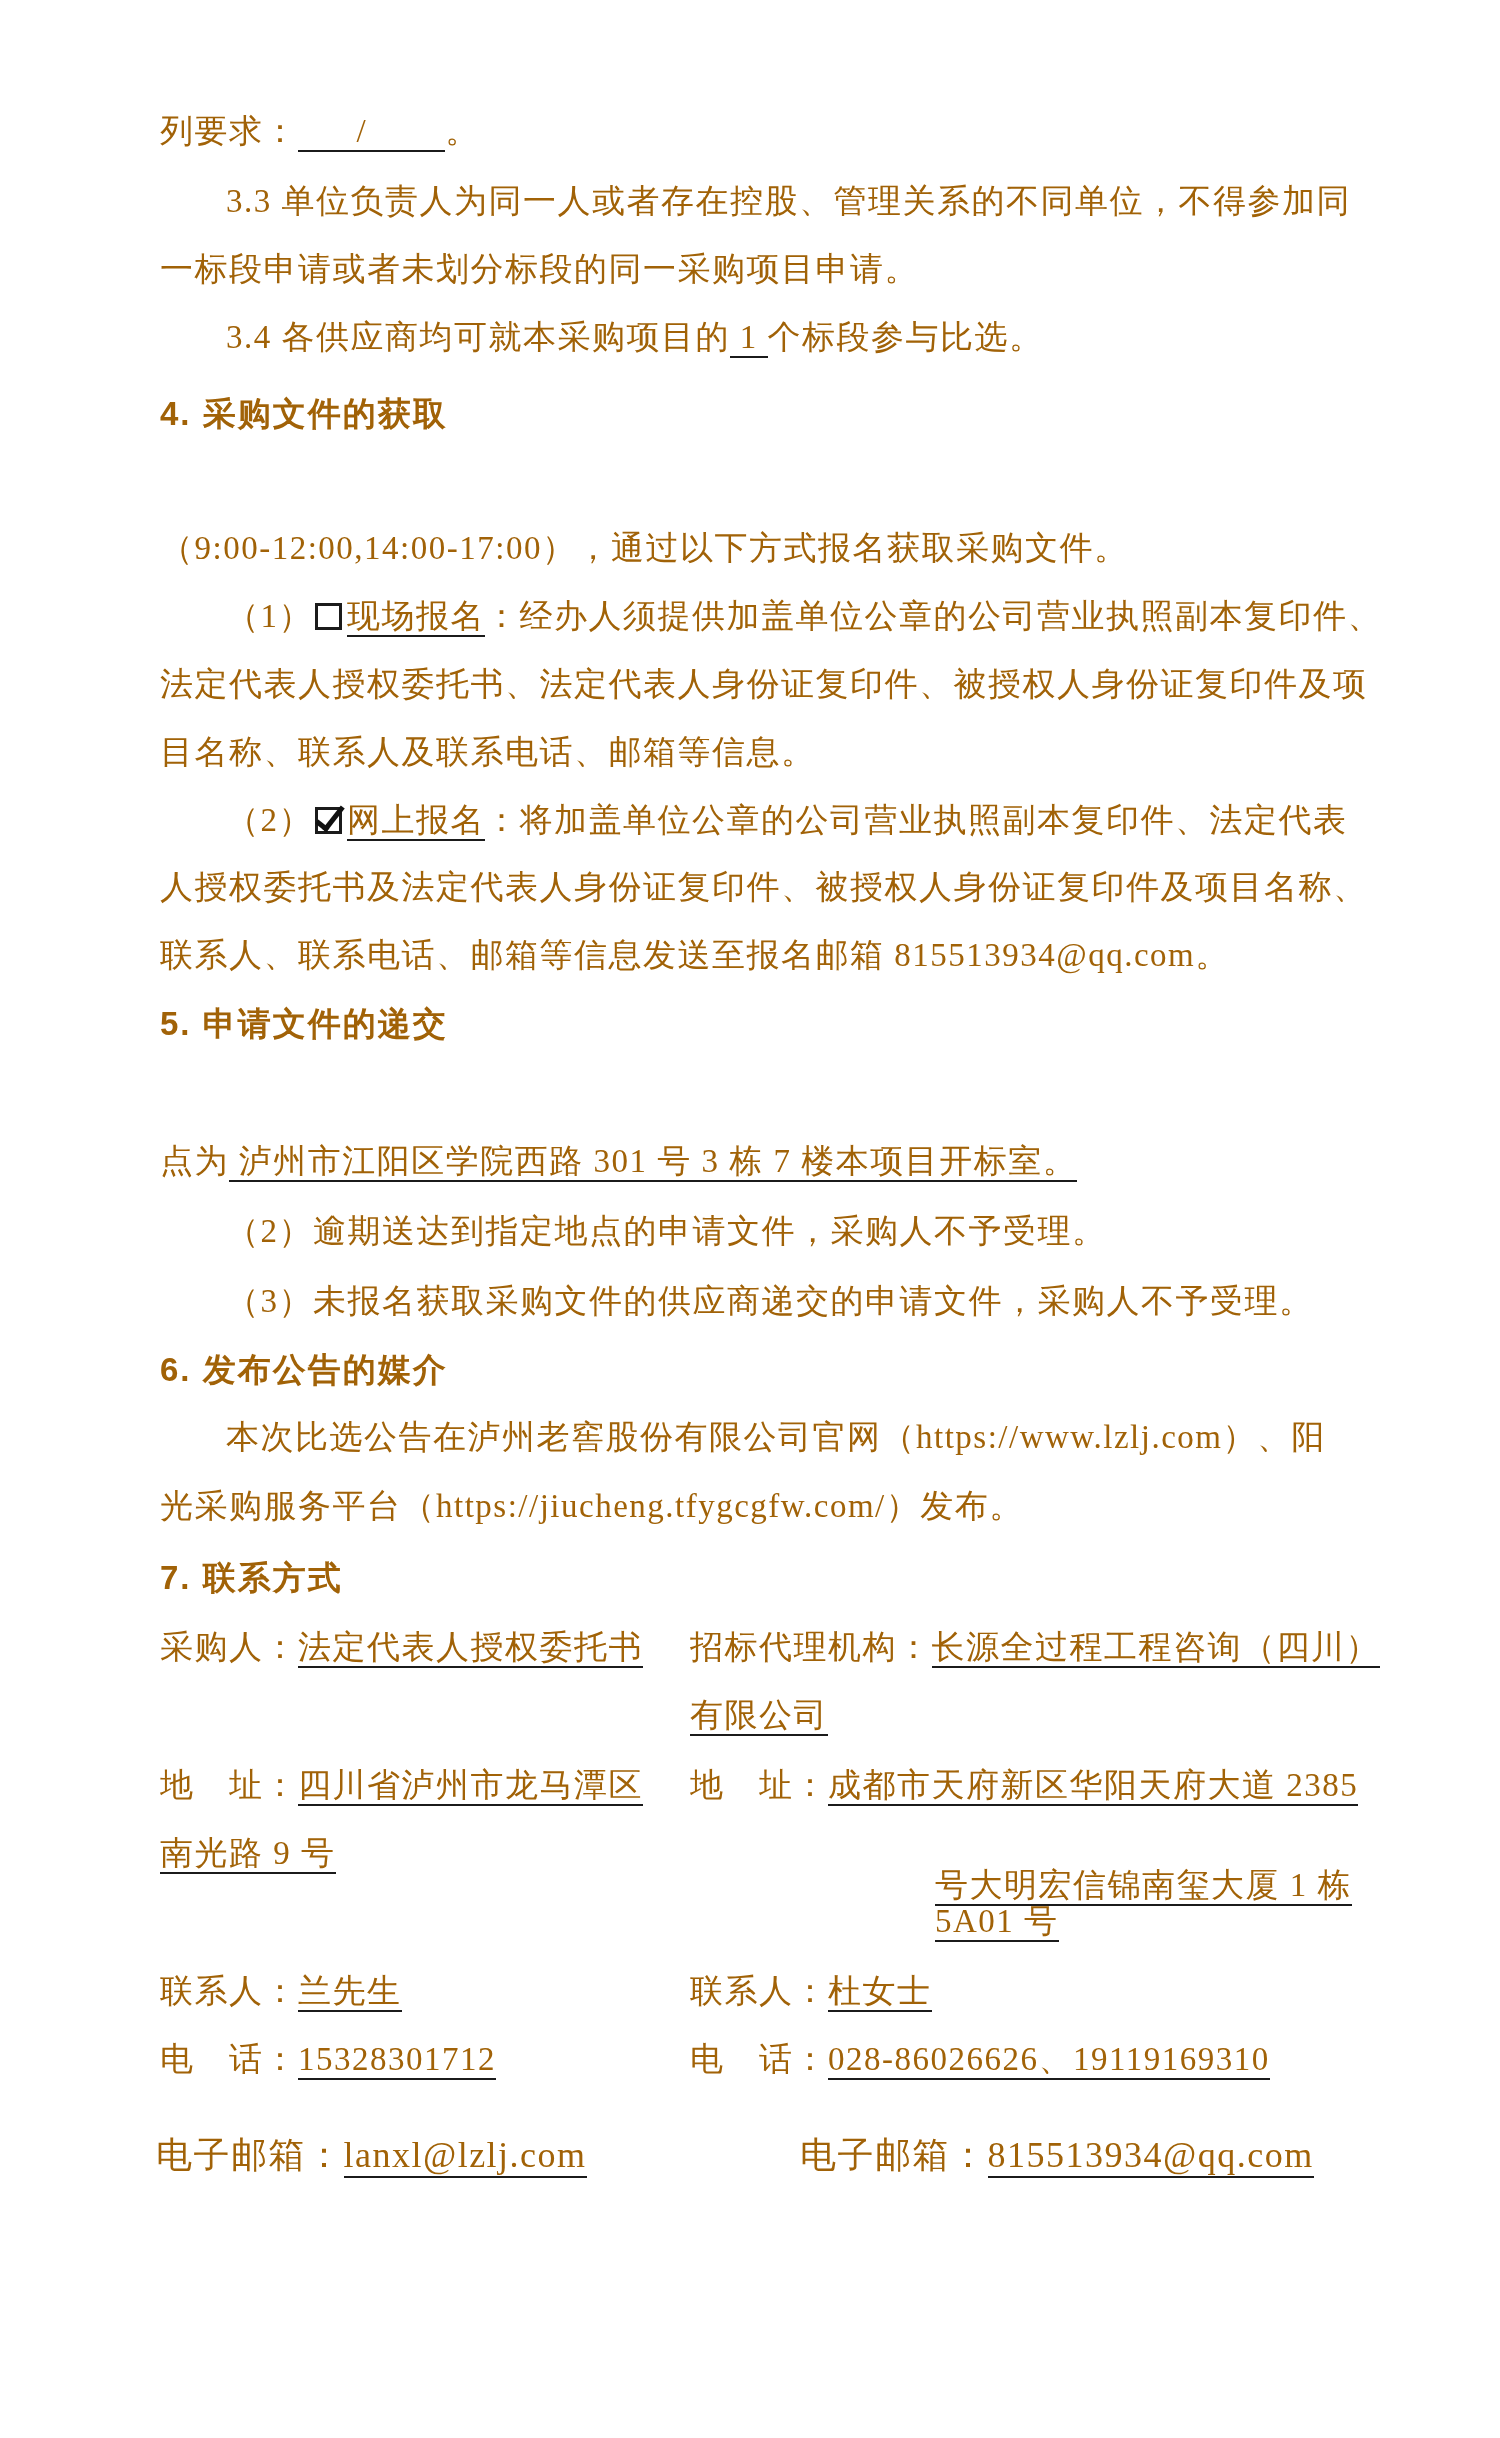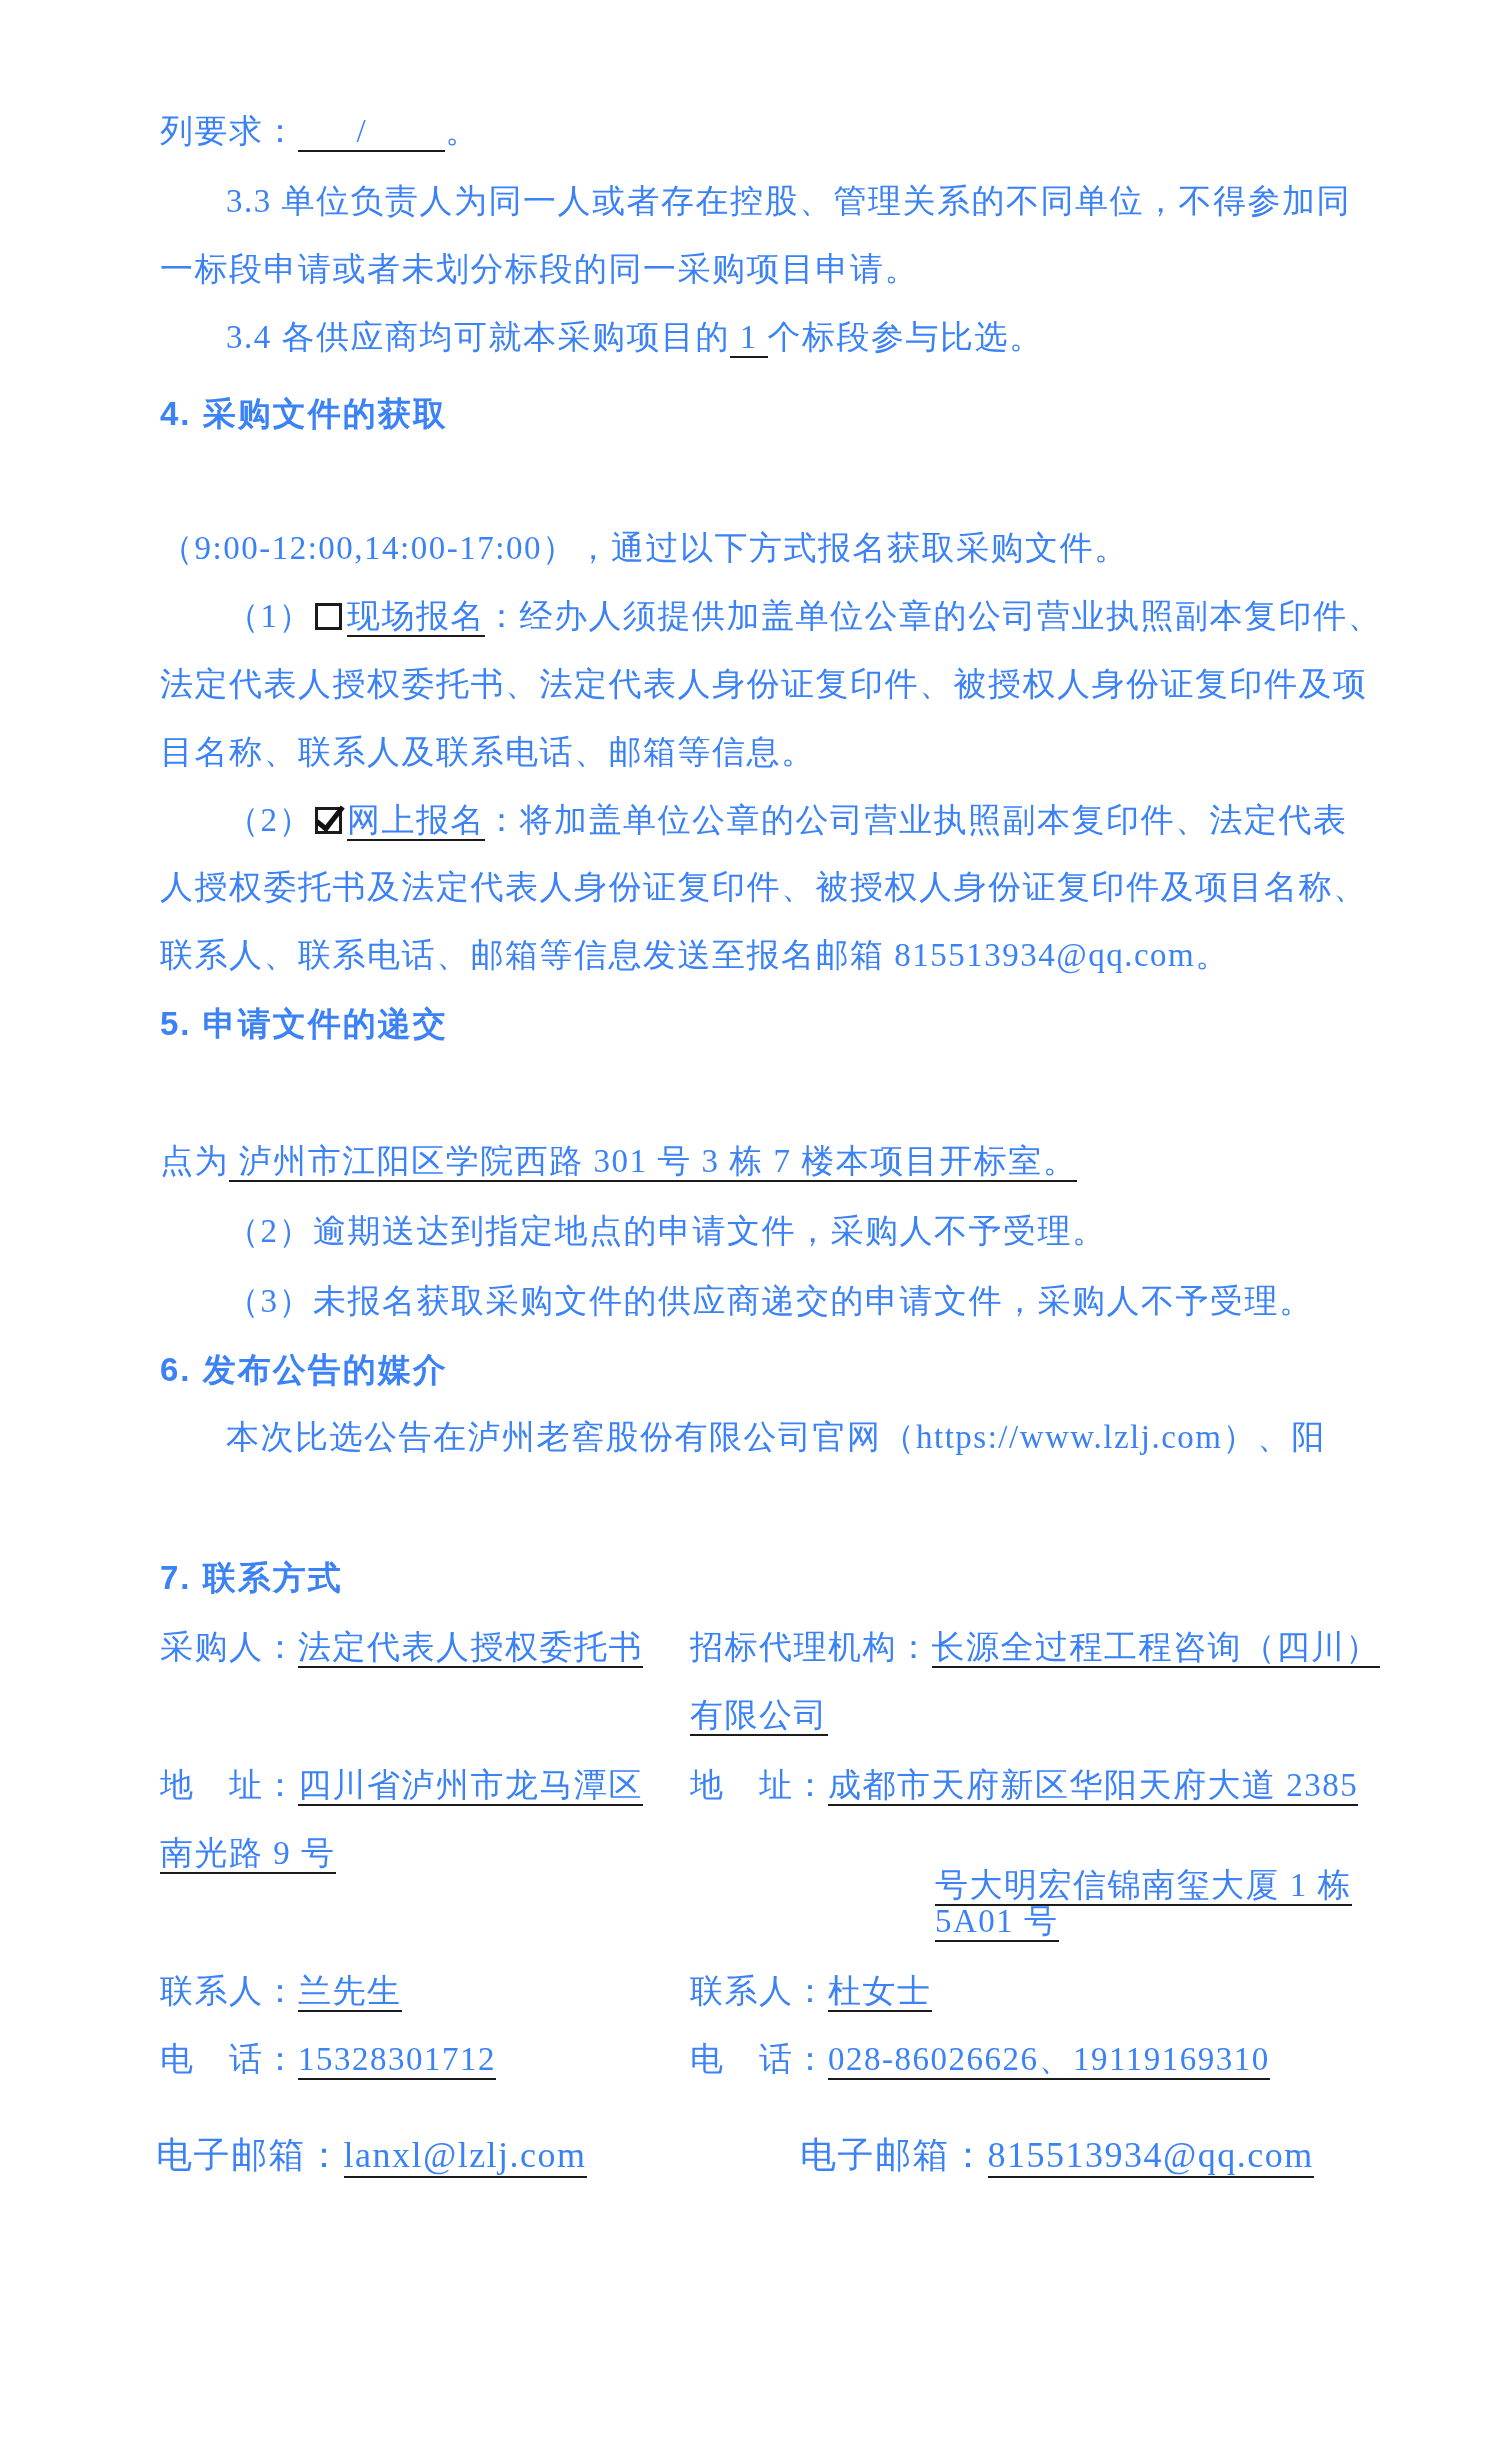--- a/index.html
+++ b/index.html
@@ -43,39 +43,40 @@
     left:5px;top:-9px;
     width:9px;height:25px;
     border-right:5px solid #111;
     border-bottom:5px solid #111;
     transform:rotate(38deg);
   }
 </style>
 </head>
 <body>
 
-<div class="page" style="background: rgb(255, 255, 255); color: #3b82f6;">
+<div class="page" style="background: rgb(255, 255, 255); color: #a16207;">
     <div class="line" style="top: 112px; left: 160px;"><span>列要求：</span><span class="u">      /        </span><span>。</span></div>
     <div class="line" style="top: 182px; left: 226px;"><span>3.3 单位负责人为同一人或者存在控股、管理关系的不同单位，不得参加同</span></div>
     <div class="line" style="top: 250px; left: 160px;"><span>一标段申请或者未划分标段的同一采购项目申请。</span></div>
     <div class="line" style="top: 318px; left: 226px; text-align: right;"><span>3.4 各供应商均可就本采购项目的</span><span class="u"> 1 </span><span>个标段参与比选。</span></div>
     <div class="line heading" style="top: 394px; left: 160px;"><span>4. 采购文件的获取</span></div>
     <div class="line" style="top: 529px; left: 160px;"><span>（9:00-12:00,14:00-17:00），通过以下方式报名获取采购文件。</span></div>
     <div class="line" style="top: 597px; left: 226px;"><span>（1）</span><span class="checkbox u"></span><span class="u">现场报名</span><span>：经办人须提供加盖单位公章的公司营业执照副本复印件、</span></div>
     <div class="line" style="top: 665px; left: 160px;"><span>法定代表人授权委托书、法定代表人身份证复印件、被授权人身份证复印件及项</span></div>
     <div class="line" style="top: 733px; left: 160px;"><span>目名称、联系人及联系电话、邮箱等信息。</span></div>
     <div class="line" style="top: 801px; left: 226px;"><span>（2）</span><span class="checkbox checked u"></span><span class="u">网上报名</span><span>：将加盖单位公章的公司营业执照副本复印件、法定代表</span></div>
     <div class="line" style="top: 868px; left: 160px;"><span>人授权委托书及法定代表人身份证复印件、被授权人身份证复印件及项目名称、</span></div>
     <div class="line" style="top: 936px; left: 160px;"><span>联系人、联系电话、邮箱等信息发送至报名邮箱 </span><span>815513934@qq.com</span><span>。</span></div>
     <div class="line heading" style="top: 1004px; left: 160px;"><span>5. 申请文件的递交</span></div>
     <div class="line" style="top: 1142px; left: 160px;"><span>点为</span><span class="u"> 泸州市江阳区学院西路 301 号 3 栋 7 楼本项目开标室。</span></div>
     <div class="line" style="top: 1212px; left: 226px;"><span>（2）逾期送达到指定地点的申请文件，采购人不予受理。</span></div>
     <div class="line" style="top: 1282px; left: 226px;"><span>（3）未报名获取采购文件的供应商递交的申请文件，采购人不予受理。</span></div>
     <div class="line heading" style="top: 1350px; left: 160px;"><span>6. 发布公告的媒介</span></div>
     <div class="line" style="top: 1418px; left: 226px;"><span>本次比选公告在泸州老窖股份有限公司官网（https://www.lzlj.com）、阳</span></div>
+    <div class="line" style="top: 1487px; left: 160px;"><span>光采购服务平台（https://jiucheng.tfygcgfw.com/）发布。</span></div>
     <div class="line heading" style="top: 1558px; left: 160px;"><span>7. 联系方式</span></div>
     <div class="line" style="top: 1628px; left: 160px;"><span>采购人：</span><span class="u">法定代表人授权委托书</span></div>
     <div class="line" style="top: 1628px; left: 690px;"><span>招标代理机构：</span><span class="u">长源全过程工程咨询（四川）</span></div>
     <div class="line" style="top: 1696px; left: 690px;"><span class="u">有限公司</span></div>
     <div class="line" style="top: 1766px; left: 160px;"><span>地　址：</span><span class="u">四川省泸州市龙马潭区</span></div>
     <div class="line" style="top: 1766px; left: 690px;"><span>地　址：</span><span class="u">成都市天府新区华阳天府大道 2385</span></div>
     <div class="line" style="top: 1834px; left: 160px;"><span class="u">南光路 9 号</span></div>
     <div class="line" style="top: 1834px; left: 935px; margin-top: 32px;"><span class="u">号大明宏信锦南玺大厦 1 栋</span></div>
     <div class="line" style="top: 1902px; left: 935px;"><span class="u">5A01 号</span></div>
     <div class="line" style="top: 1972px; left: 160px;"><span>联系人：</span><span class="u">兰先生</span></div>

